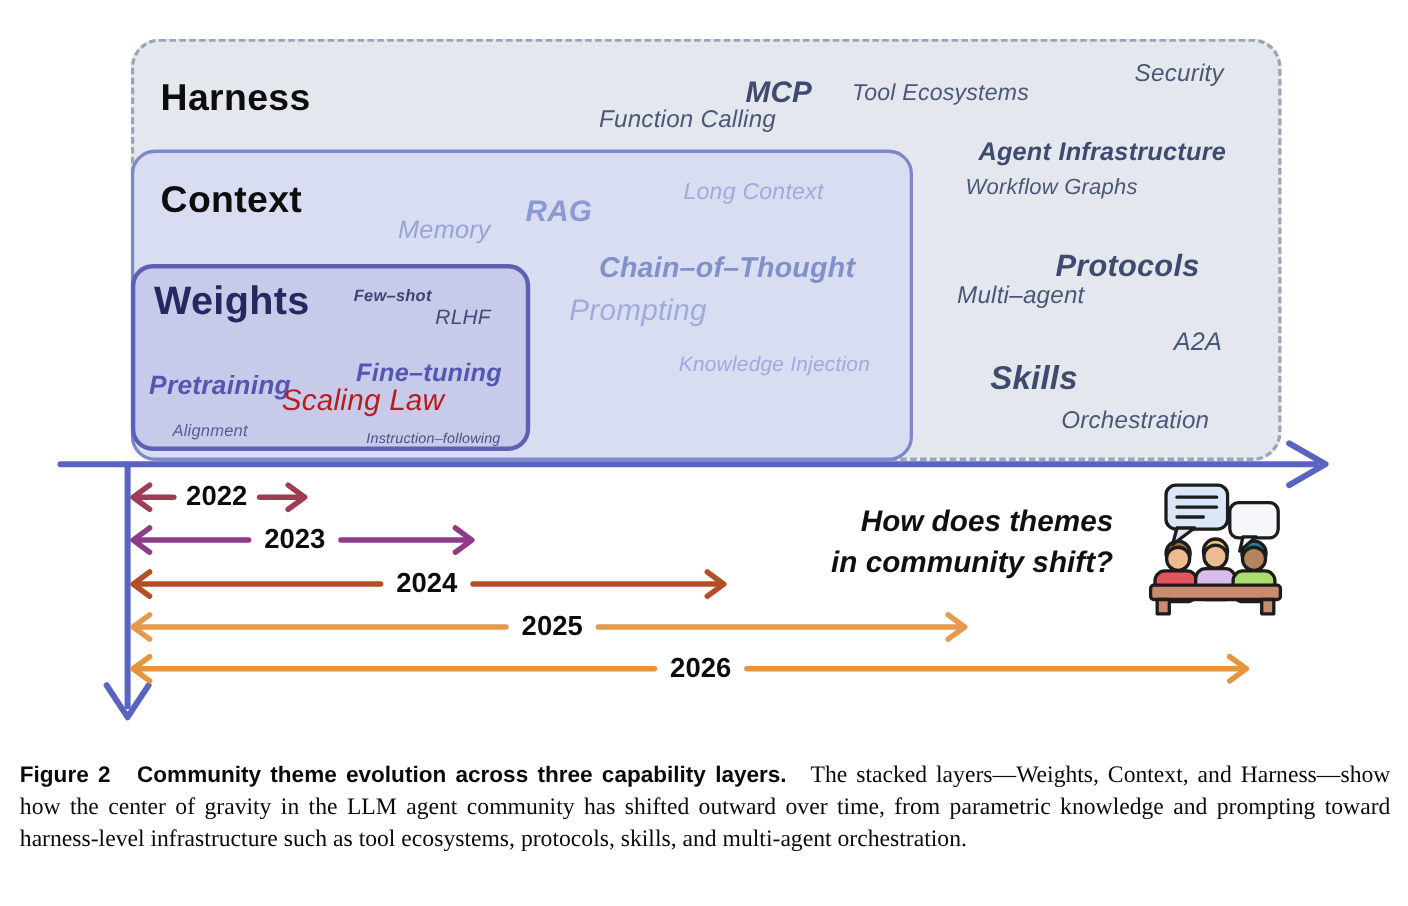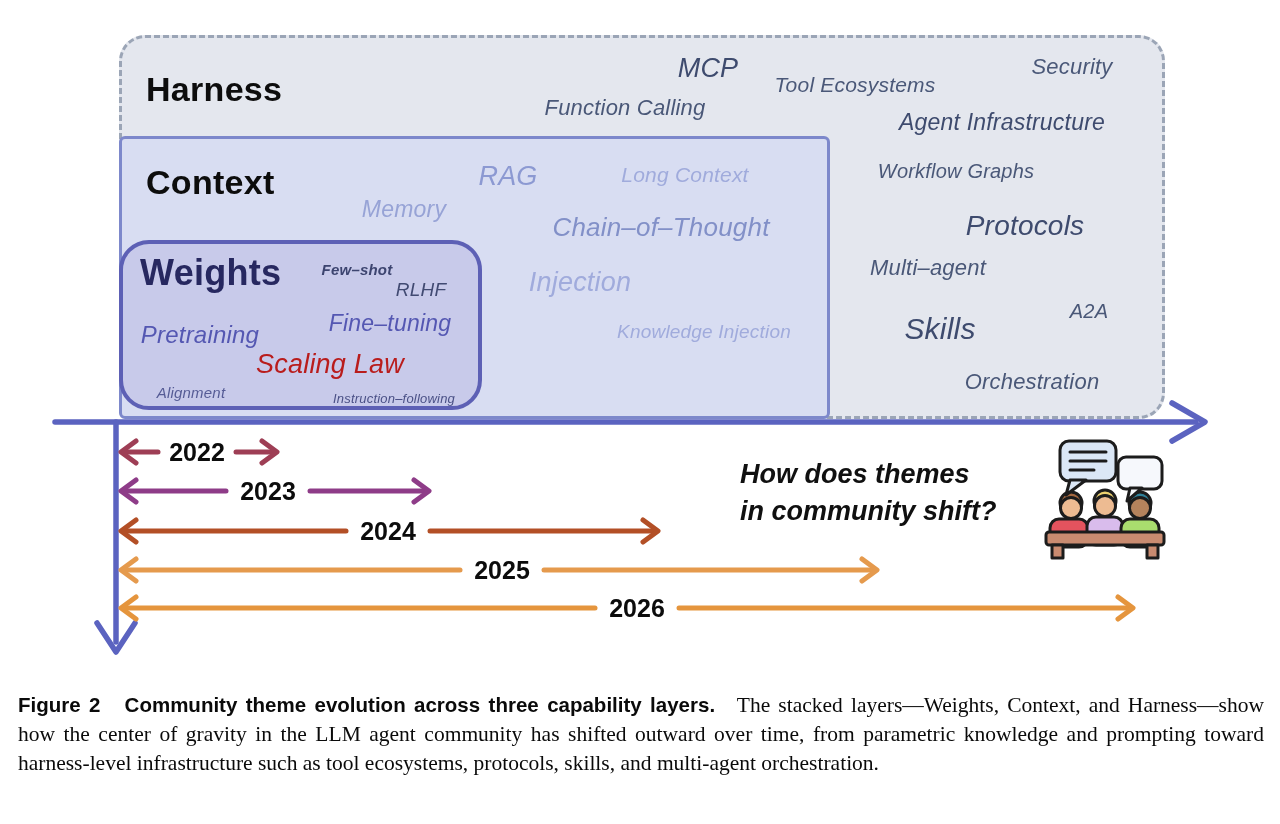--- a/index.html
+++ b/index.html
@@ -10,42 +10,42 @@
     position:relative; overflow:hidden;
   }
   .fig { position:absolute; left:0; top:0; width:1280px; height:670px; }
   .box { position:absolute; box-sizing:border-box; }
   .box-harness {
     left:119px; top:35px; width:1046px; height:384px;
     background:#e4e7ee; border:3.5px dashed #9ba5b6; border-radius:26px;
   }
   .box-context {
     left:119px; top:136px; width:711px; height:283px;
-    background:#d8ddf2; border:3px solid #7d88cb; border-radius:6px;padding-left:12px;
+    background:#d8ddf2; border:3px solid #7d88cb; border-radius:22px;padding-left:12px;
   }
   .box-weights {
     left:119px; top:240px; width:363px; height:170px;
-    background:#c8caea; border:4px solid #5d60b5; border-radius:30px;
+    background:#c8caea; border:4px solid #5d60b5; border-radius:20px;
   }
   .layer-title { position:absolute; font-weight:700; color:#0d0d0d; letter-spacing:.3px; white-space:nowrap; }
   .t {
     position:absolute; transform:translate(-50%,-50%);
     font-style:italic; white-space:nowrap; letter-spacing:.2px;
   }
-  .b { font-weight:400; }
+  .b { font-weight:700;margin-top:16px; }
   .sb { font-weight:600; }
   .overlay { position:absolute; left:0; top:0; pointer-events:none; }
   .year {
     position:absolute; transform:translate(-50%,-50%);
     font-weight:700; font-size:25px; color:#0c0c0c; white-space:nowrap;
   }
   .question {
     position:absolute; left:740px; top:456px; width:272px;
     font-weight:700; font-style:italic; font-size:27px; line-height:37px;
-    color:#101010; text-align:left; white-space:nowrap;
+    color:#101010; text-align:right; white-space:nowrap;
   }
   .icon-wrap { position:absolute; left:1030px; top:437px; width:150px; height:126px; }
   .caption {
     position:absolute; left:18px; top:690px; width:1246px;
     font-family:"Liberation Serif", serif;
     font-size:21.5px; line-height:29px; color:#0a0a0a;
     text-align:justify;
   }
   .flabel, .fbold {
     font-family:"Liberation Sans", sans-serif;
@@ -62,32 +62,32 @@
   <div class="box box-harness">
     <div class="layer-title" style="left:24px;top:12px;font-size:34px;margin-top:20px;">Harness</div>
     <span class="t b" style="left:586px;top:30px;font-size:27px;color:#3e4b6e">MCP</span>
     <span class="t" style="left:503px;top:70px;font-size:22px;color:#4a5878">Function Calling</span>
     <span class="t" style="left:733px;top:47px;font-size:21px;color:#4a5878">Tool Ecosystems</span>
     <span class="t" style="left:950px;top:29px;font-size:22px;color:#4a5878">Security</span>
     <span class="t b" style="left:880px;top:84px;font-size:23px;color:#3e4b6e">Agent Infrastructure</span>
     <span class="t" style="left:834px;top:133px;font-size:20px;color:#4a5878">Workflow Graphs</span>
     <span class="t b" style="left:903px;top:188px;font-size:28px;color:#3e4b6e">Protocols</span>
     <span class="t" style="left:806px;top:230px;font-size:22px;color:#4a5878">Multi–agent</span>
-    <span class="t" style="left:967px;top:273px;font-size:20px;color:#4a5878">A2A</span>
+    <span class="t" style="left:967px;top:273px;font-size:23px;color:#4a5878">A2A</span>
     <span class="t b" style="left:818px;top:291px;font-size:30px;color:#3e4b6e">Skills</span>
     <span class="t" style="left:910px;top:344px;font-size:22px;color:#4a5878">Orchestration</span>
   </div>
 
   <div class="box box-context">
     <div class="layer-title" style="left:24px;top:24px;font-size:34px;">Context</div>
     <span class="t b" style="left:386px;top:37px;font-size:27px;color:#8c99d2">RAG</span>
     <span class="t" style="left:563px;top:36px;font-size:21px;color:#a0abdc">Long Context</span>
     <span class="t" style="left:282px;top:70px;font-size:23px;color:#97a3d6">Memory</span>
     <span class="t b" style="left:539px;top:88px;font-size:26px;color:#8290c8">Chain–of–Thought</span>
-    <span class="t" style="left:458px;top:143px;font-size:27px;color:#a0abdc">Injection</span>
+    <span class="t" style="left:458px;top:143px;font-size:27px;color:#a0abdc">Prompting</span>
     <span class="t" style="left:582px;top:193px;font-size:19px;color:#a0abdc">Knowledge Injection</span>
   </div>
 
   <div class="box box-weights">
     <div class="layer-title" style="left:17px;top:8px;font-size:36px;color:#272860;">Weights</div>
     <span class="t sb" style="left:234px;top:25px;font-size:15px;color:#3d4570">Few–shot</span>
     <span class="t" style="left:298px;top:46px;font-size:19px;color:#414a72">RLHF</span>
     <span class="t b" style="left:77px;top:91px;font-size:24px;color:#5457b2">Pretraining</span>
     <span class="t b" style="left:267px;top:79px;font-size:23px;color:#5457b2">Fine–tuning</span>
     <span class="t" style="left:207px;top:120px;font-size:27px;color:#b91c1c">Scaling Law</span>

